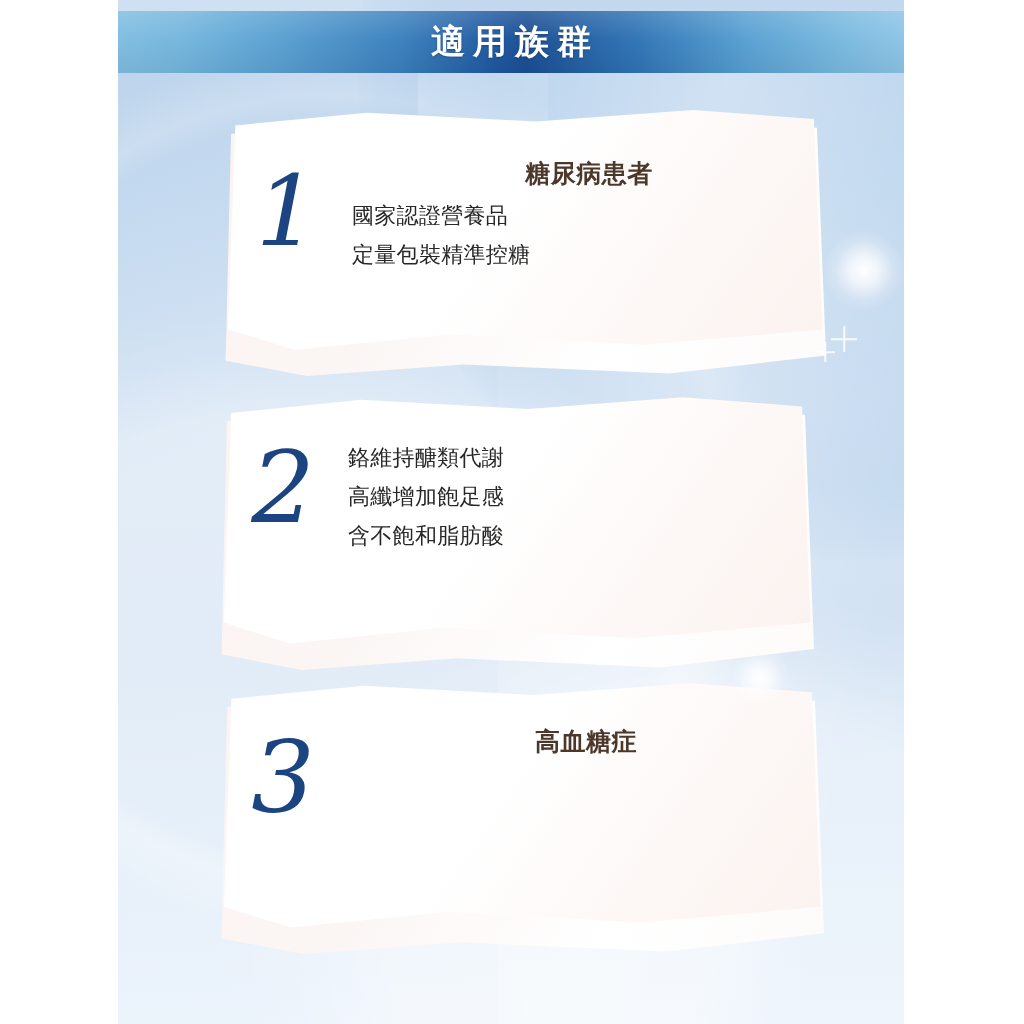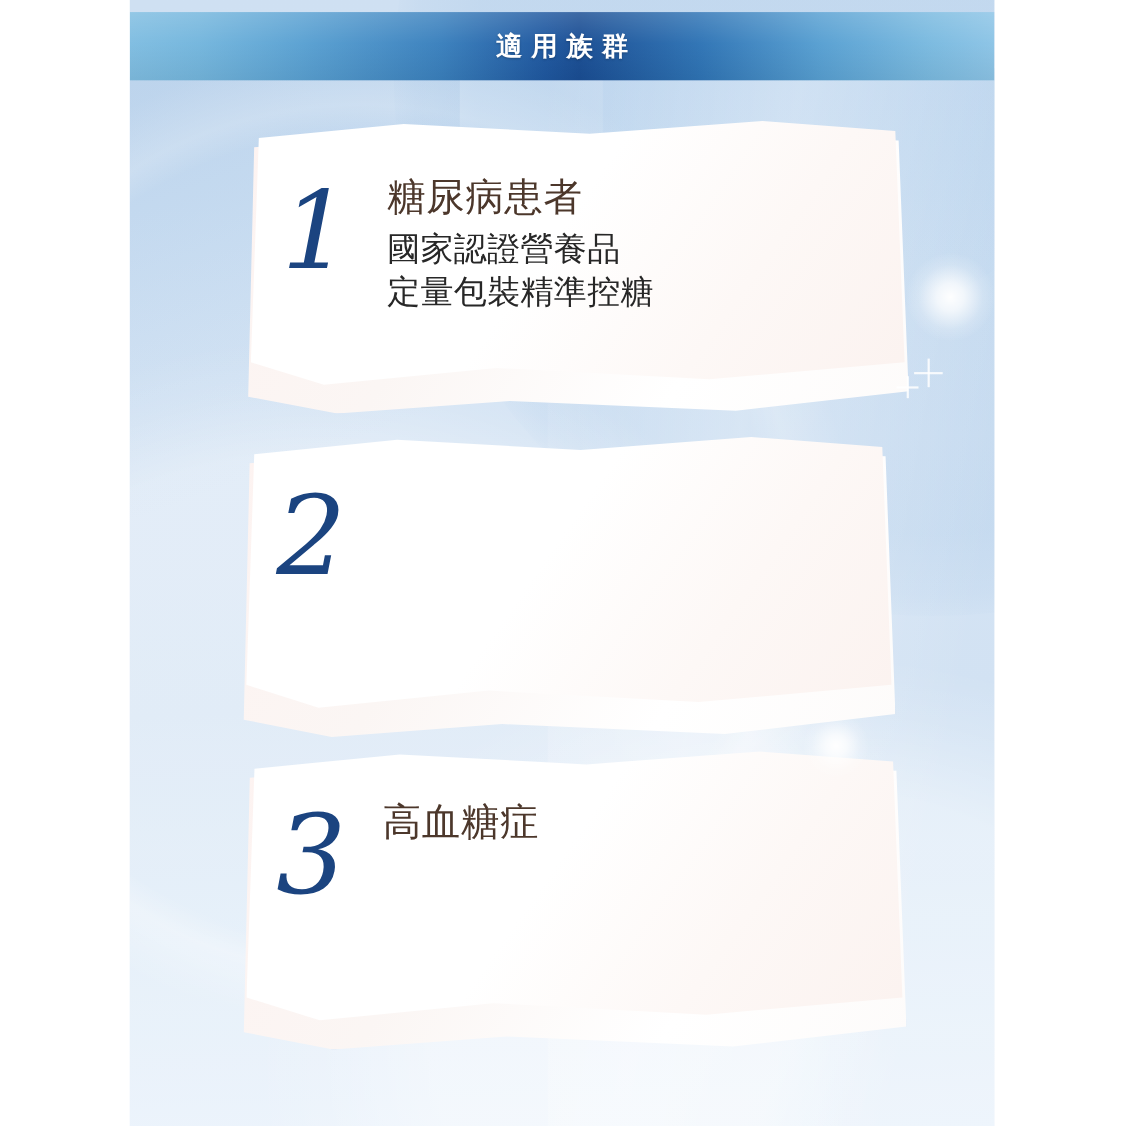--- a/index.html
+++ b/index.html
@@ -101,21 +101,21 @@
     background: linear-gradient(180deg, rgba(255,255,255,0.16) 0%, rgba(255,255,255,0.02) 46%, rgba(0,0,0,0.05) 100%);
   }
   #banner-title {
     position: absolute;
     inset: 0;
     display: flex;
     align-items: center;
     justify-content: center;
     color: #ffffff;
     font-family: Liberation Mono, monospace;
-    font-size: 24px;
+    font-size: 34px;
     font-weight: 700;
     letter-spacing: 8px;
     text-indent: 8px;
     text-shadow: 0 1px 2px rgba(0,0,0,0.25);
     white-space: nowrap;
   }
 
   
   .card-wrap { position: absolute; }
 
@@ -162,33 +162,34 @@
     width: 130px;
     text-align: center;
     flex: 0 0 130px;
     user-select: none;
   }
 
   .card-body { flex: 1 1 auto; }
 
   .card-title {
     font-family: "DejaVu Sans", "Liberation Sans", sans-serif;
-    font-weight: 400;
-    font-size: 35px;
+    font-weight: 700;
+    font-size: 25px;
     line-height: 1.15;
     color: #4c372b;
     letter-spacing: 0.5px;
     margin-bottom: 7px;
     white-space: nowrap;
+    text-align: center;
   }
 
   .card-lines {
     font-family: "DejaVu Sans", "Liberation Sans", sans-serif;
     font-weight: 400;
-    font-size: 30px;
+    font-size: 22px;
     line-height: 39px;
     color: #272727;
     letter-spacing: 0.3px;
     white-space: nowrap;
   }
   .card-line { display: block; }
 
   
   #card-1 { left: 104px; top: 105px;  width: 604px; height: 255px; }
   #card-1 .card-inner { padding: 55px 0 0 0; }
@@ -258,20 +259,25 @@
         </div>
       </div>
     </div>
 
     <div class="card-wrap" id="card-2">
       <div class="card-back"></div>
       <div class="card-front"></div>
       <div class="card-inner">
         <div class="card-number">2</div>
         <div class="card-body">
+          <div class="card-lines">
+            <span class="card-line">鉻維持醣類代謝</span>
+            <span class="card-line">高纖增加飽足感</span>
+            <span class="card-line">含不飽和脂肪酸</span>
+          </div>
         </div>
       </div>
     </div>
 
     <div class="card-wrap" id="card-3">
       <div class="card-back"></div>
       <div class="card-front"></div>
       <div class="card-inner">
         <div class="card-number">3</div>
         <div class="card-body">

